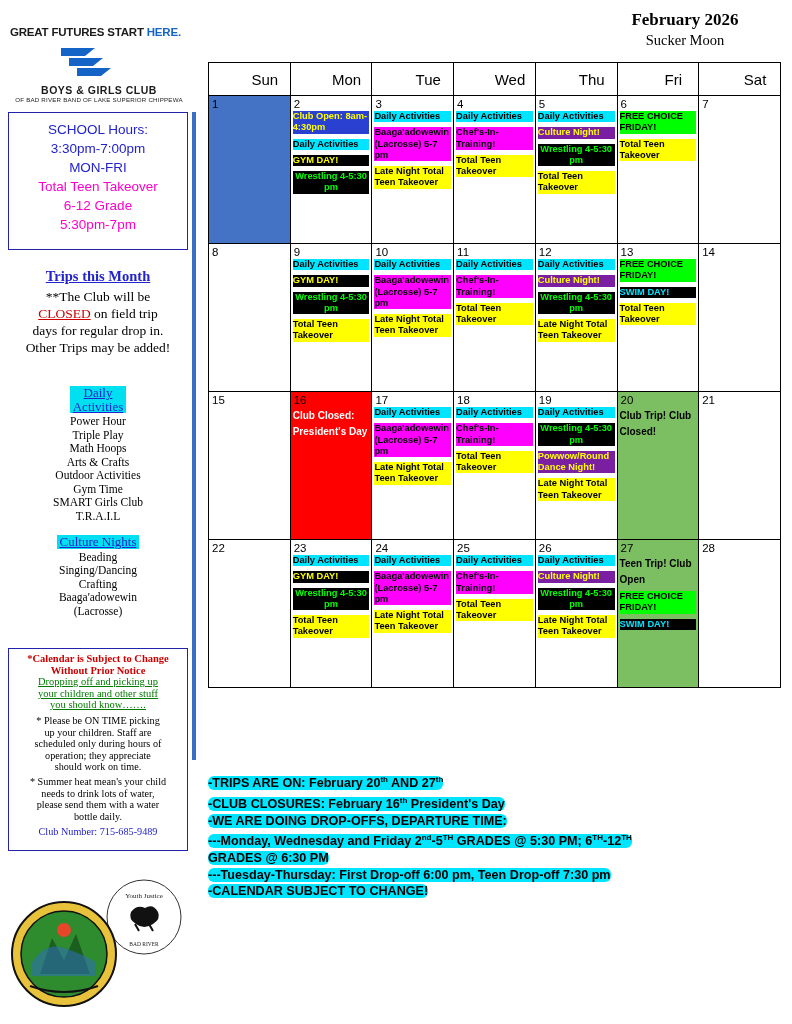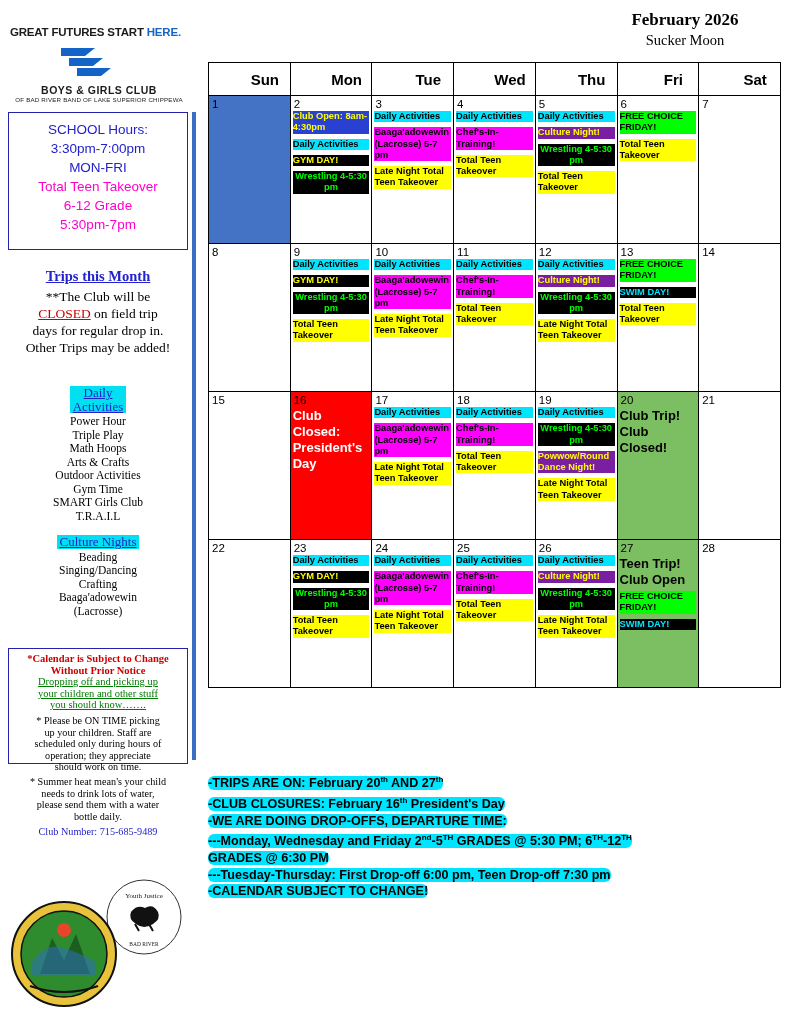--- a/index.html
+++ b/index.html
@@ -67,21 +67,21 @@
   .culture {
     position:absolute; left:8px; top:535px; width:180px; text-align:center;
     font-size:11.5px; line-height:13.5px; color:#000;
   }
   .culture .hdr {
     display:inline-block; background:#00e0f0; color:#2222cc;
     text-decoration:underline; font-size:13px; padding:0 3px; margin-bottom:2px;
   }
 
   .noticebox {
-    left:8px; top:648px; width:180px; height:116px;
+    left:8px; top:648px; width:180px; height:203px;
     text-align:center; padding:4px 5px 0;
     font-size:10.2px; line-height:11.6px; color:#000;
   }
   .noticebox .t1 { color:#cc0000; font-weight:bold; font-size:10.5px; }
   .noticebox .t2 { color:#007a00; text-decoration:underline; font-size:10.5px; }
   .noticebox .t3 { margin-top:4px; display:block; }
   .noticebox .t4 { color:#2222cc; display:block; margin-top:4px; }
 
   .seal { position:absolute; left:10px; top:900px; }
   .youthjustice { position:absolute; left:105px; top:878px; }
@@ -107,21 +107,21 @@
   
   .cal {
     position:absolute; left:208px; top:62px;
     width:573px;
     border-collapse:collapse;
     table-layout:fixed;
   }
   .cal th {
     border:1px solid #000; height:33px;
     font-family:"Liberation Sans", sans-serif;
-    font-size:15px; font-weight:bold; color:#000;
+    font-size:15px; font-weight:normal; color:#000;
     background:#fff;
     padding-left:32px;
   }
   .cal td {
     border:1px solid #000;
     vertical-align:top;
     height:148px; width:81.85px;
     padding:0; position:relative;
     background:#fff;
   }
@@ -146,21 +146,21 @@
   .bg-magenta { background:#ff00ff; color:#000; }
   .bg-cyan { background:#00e5ff; color:#000; }
   .bg-green-blk { background:#00ff00; color:#000; }
 
   td.fill-blue { background:#4472c4; }
   td.fill-red  { background:#ff0000; }
   td.fill-green{ background:#7cbf63; }
 
   .bigev {
     font-family:"Liberation Sans", sans-serif;
-    font-weight:bold; font-size:13px; line-height:16px;
+    font-weight:bold; font-size:10px; line-height:16px;
     color:#000; padding:2px;
   }
   .bigev.white { color:#ffffff; }
 
   
   .notes {
     position:absolute; left:208px; top:772px; width:573px;
     font-family:"Liberation Sans", sans-serif;
     font-size:12.6px; font-weight:bold; line-height:15.6px;
     color:#000;

